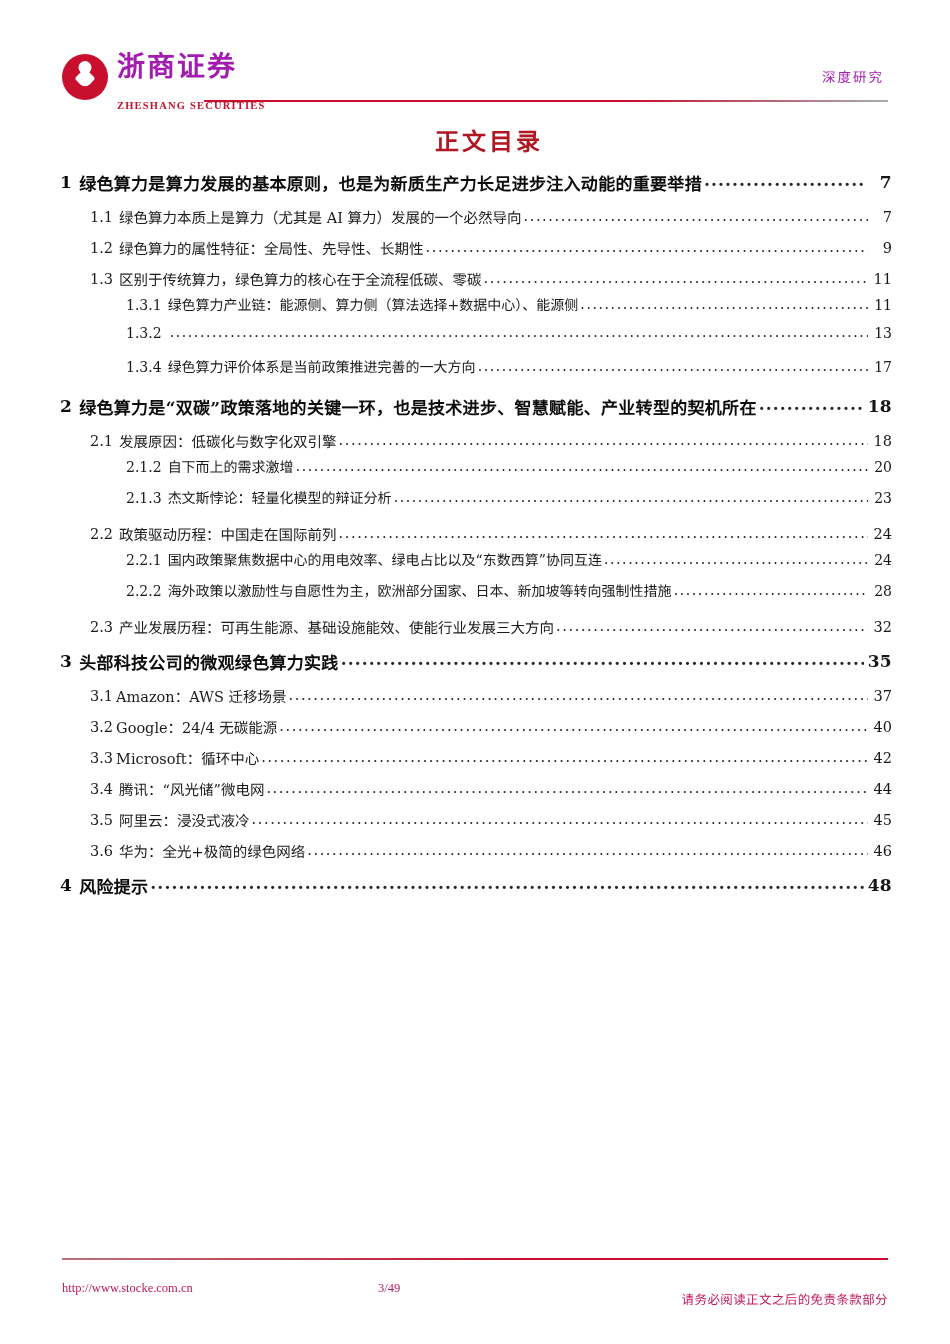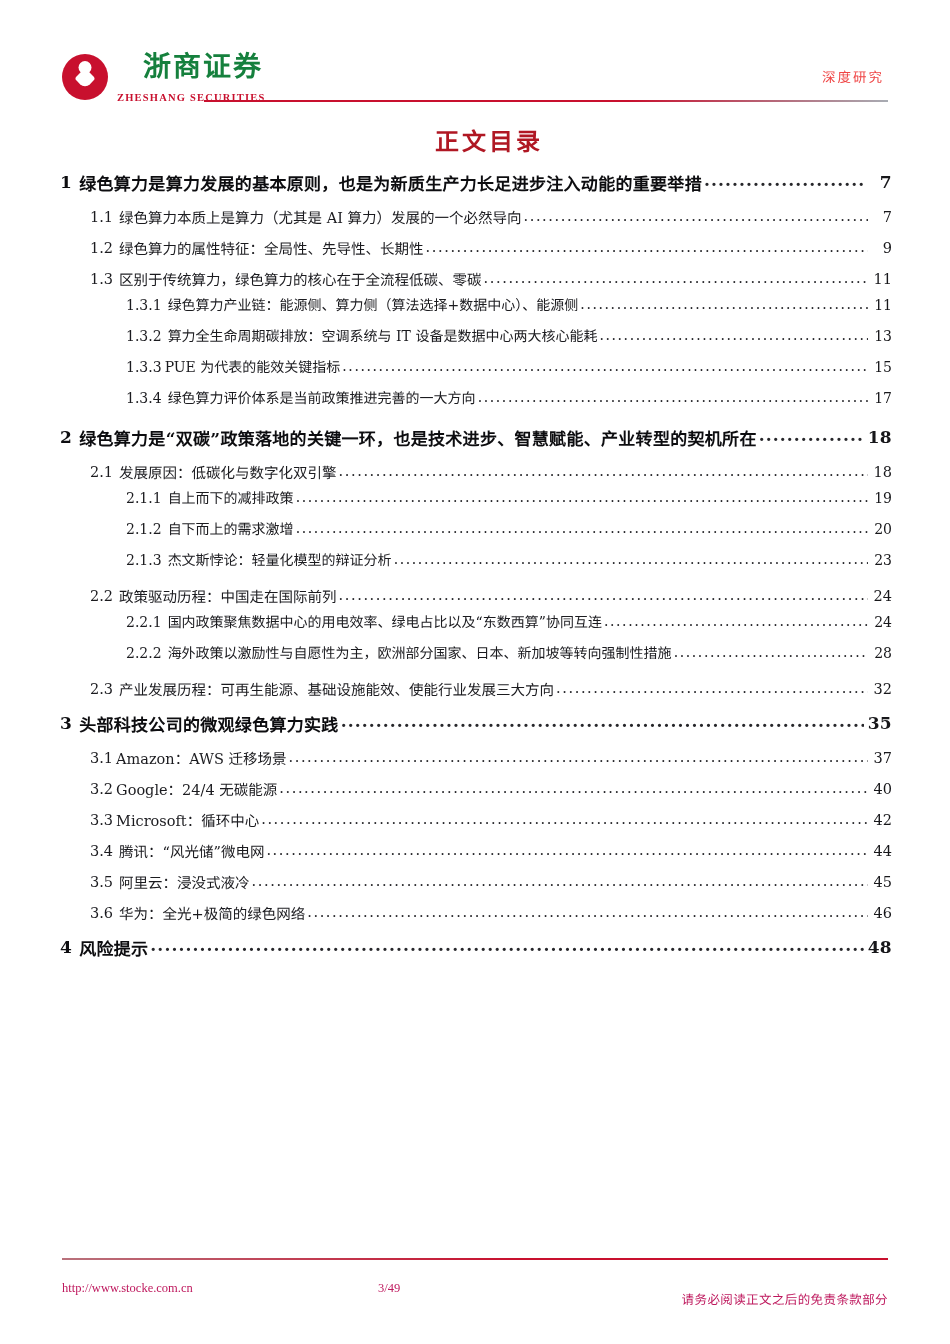--- a/index.html
+++ b/index.html
@@ -75,41 +75,40 @@
     margin-left: 9px;
     display: flex;
     flex-direction: column;
     justify-content: center;
   }
   .logo-cn {
     font-family: "DejaVu Serif", "Liberation Serif", serif;
     font-size: 28px;
     font-weight: 700;
     letter-spacing: 2px;
-    color: #15803d;
+    color: #a21caf;
     line-height: 1.06;
-    margin-left: 26px;
   }
   .logo-en {
     font-family: "Liberation Serif", serif;
     font-size: 10.5px;
     font-weight: 700;
     letter-spacing: 1.2px;
     color: #c8102e;
-    margin-top: 10px;
+    margin-top: 18px;
     white-space: nowrap;
     text-align: center;
   }
   .header-tag {
     position: absolute;
     right: 66px;
     top: 66px;
     font-family: "DejaVu Serif", "Liberation Serif", serif;
     font-size: 13.5px;
-    color: #ef4444;
+    color: #a21caf;
     letter-spacing: 2px;
   }
   .header-rule {
     position: absolute;
     left: 204px;
     right: 62px;
     top: 100px;
     height: 2px;
     background: linear-gradient(to right, #c8102e 0%, #c8102e 62%, #a8acb3 100%);
   }
@@ -295,53 +294,40 @@
         <span class="toc-page">11</span>
       </div>
       <div class="toc-row lvl3">
         <span class="toc-num-label">1.3.1</span>
         <span class="toc-text">绿色算力产业链：能源侧、算力侧（算法选择+数据中心）、能源侧</span>
         <span class="toc-leader"></span>
         <span class="toc-page">11</span>
       </div>
       <div class="toc-row lvl3">
         <span class="toc-num-label">1.3.2</span>
-        <span class="toc-text">算力全生命周期碳排放：空调系统与 IT 设备是数据中心两大核心能耗</span>
         <span class="toc-leader"></span>
         <span class="toc-page">13</span>
-      </div>
-      <div class="toc-row lvl3 tight">
-        <span class="toc-num-label">1.3.3</span>
-        <span class="toc-text">PUE 为代表的能效关键指标</span>
-        <span class="toc-leader"></span>
-        <span class="toc-page">15</span>
       </div>
       <div class="toc-row lvl3">
         <span class="toc-num-label">1.3.4</span>
         <span class="toc-text">绿色算力评价体系是当前政策推进完善的一大方向</span>
         <span class="toc-leader"></span>
         <span class="toc-page">17</span>
       </div>
       <div class="toc-row lvl1">
         <span class="toc-num-label">2</span>
         <span class="toc-text">绿色算力是“双碳”政策落地的关键一环，也是技术进步、智慧赋能、产业转型的契机所在</span>
         <span class="toc-leader"></span>
         <span class="toc-page">18</span>
       </div>
       <div class="toc-row lvl2">
         <span class="toc-num-label">2.1</span>
         <span class="toc-text">发展原因：低碳化与数字化双引擎</span>
         <span class="toc-leader"></span>
         <span class="toc-page">18</span>
-      </div>
-      <div class="toc-row lvl3">
-        <span class="toc-num-label">2.1.1</span>
-        <span class="toc-text">自上而下的减排政策</span>
-        <span class="toc-leader"></span>
-        <span class="toc-page">19</span>
       </div>
       <div class="toc-row lvl3">
         <span class="toc-num-label">2.1.2</span>
         <span class="toc-text">自下而上的需求激增</span>
         <span class="toc-leader"></span>
         <span class="toc-page">20</span>
       </div>
       <div class="toc-row lvl3">
         <span class="toc-num-label">2.1.3</span>
         <span class="toc-text">杰文斯悖论：轻量化模型的辩证分析</span>

